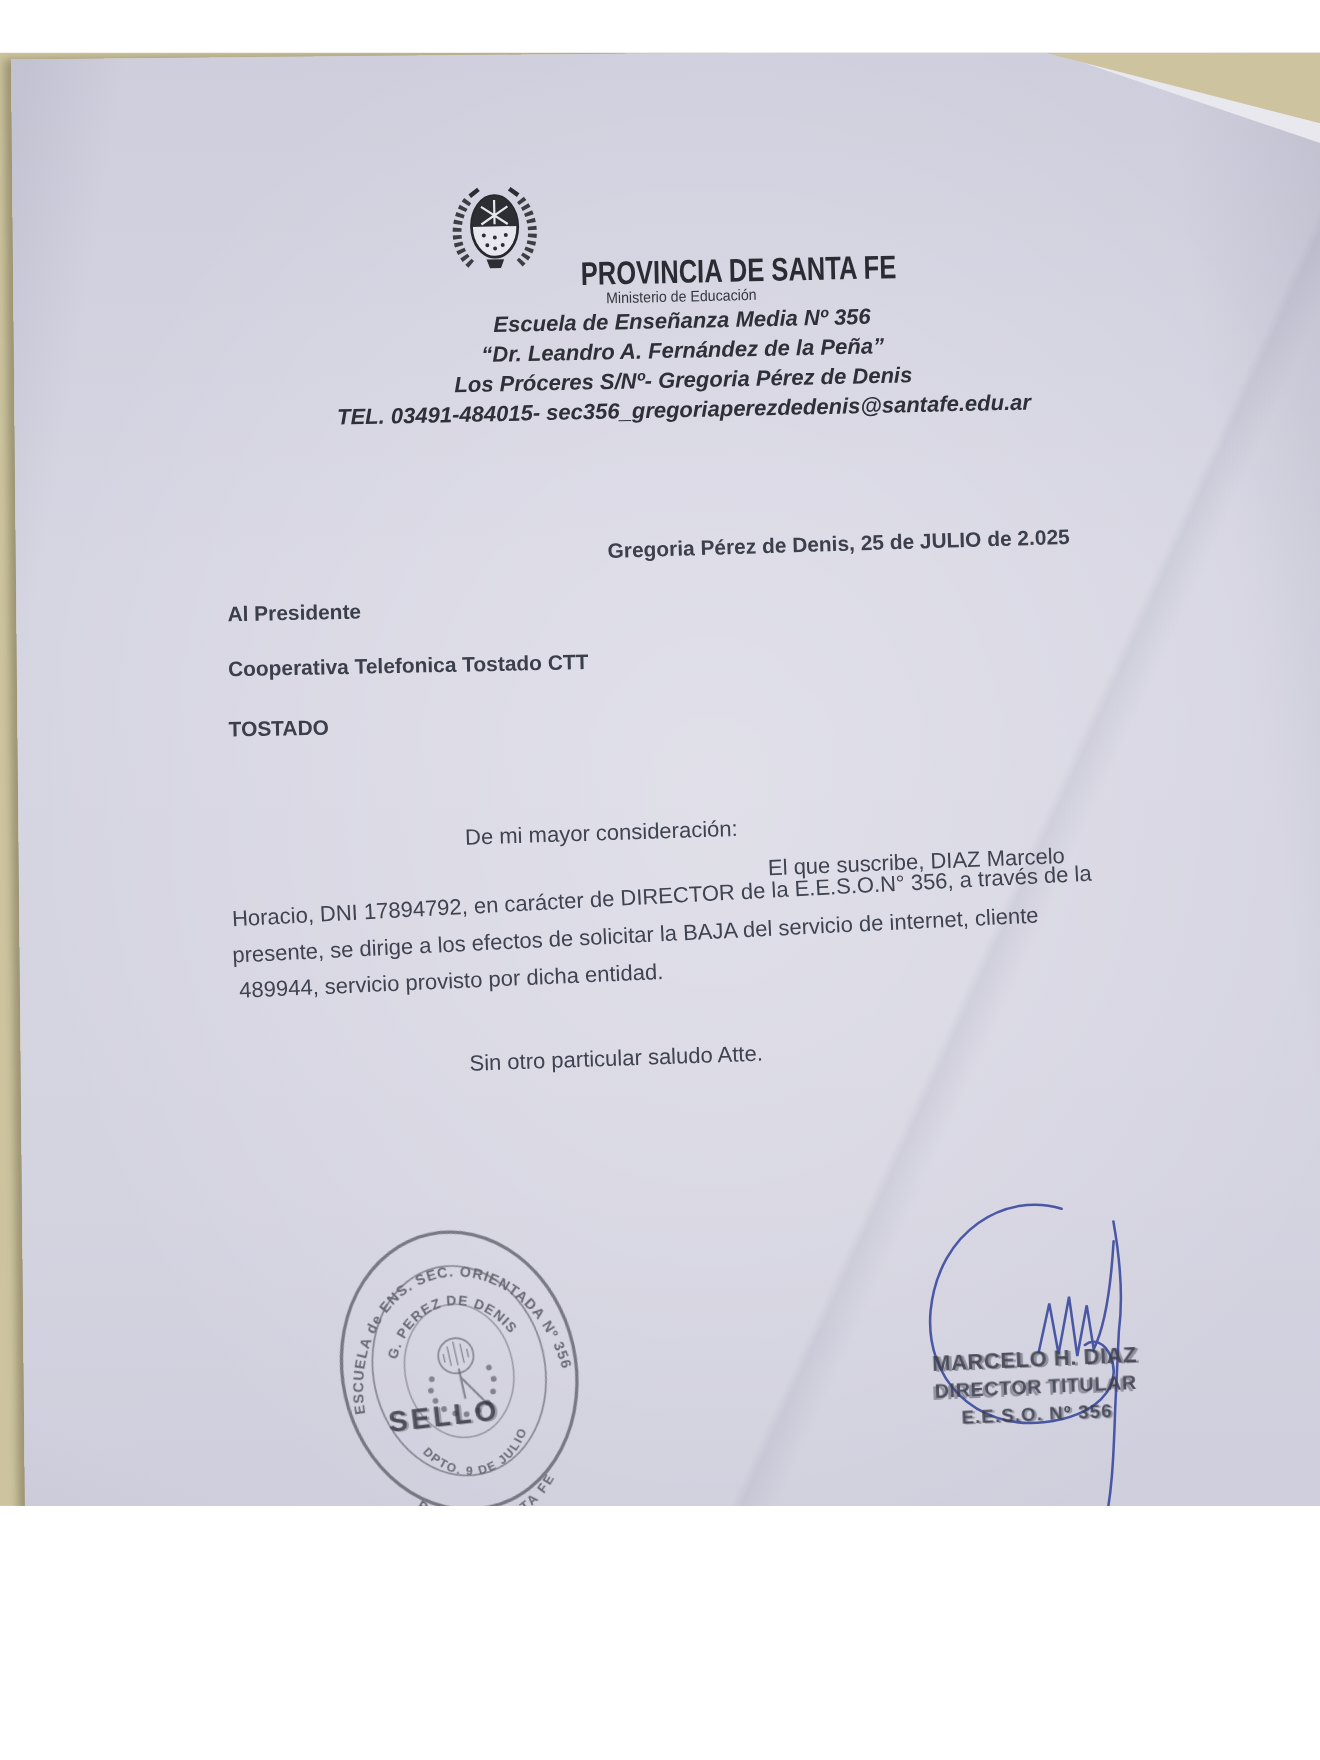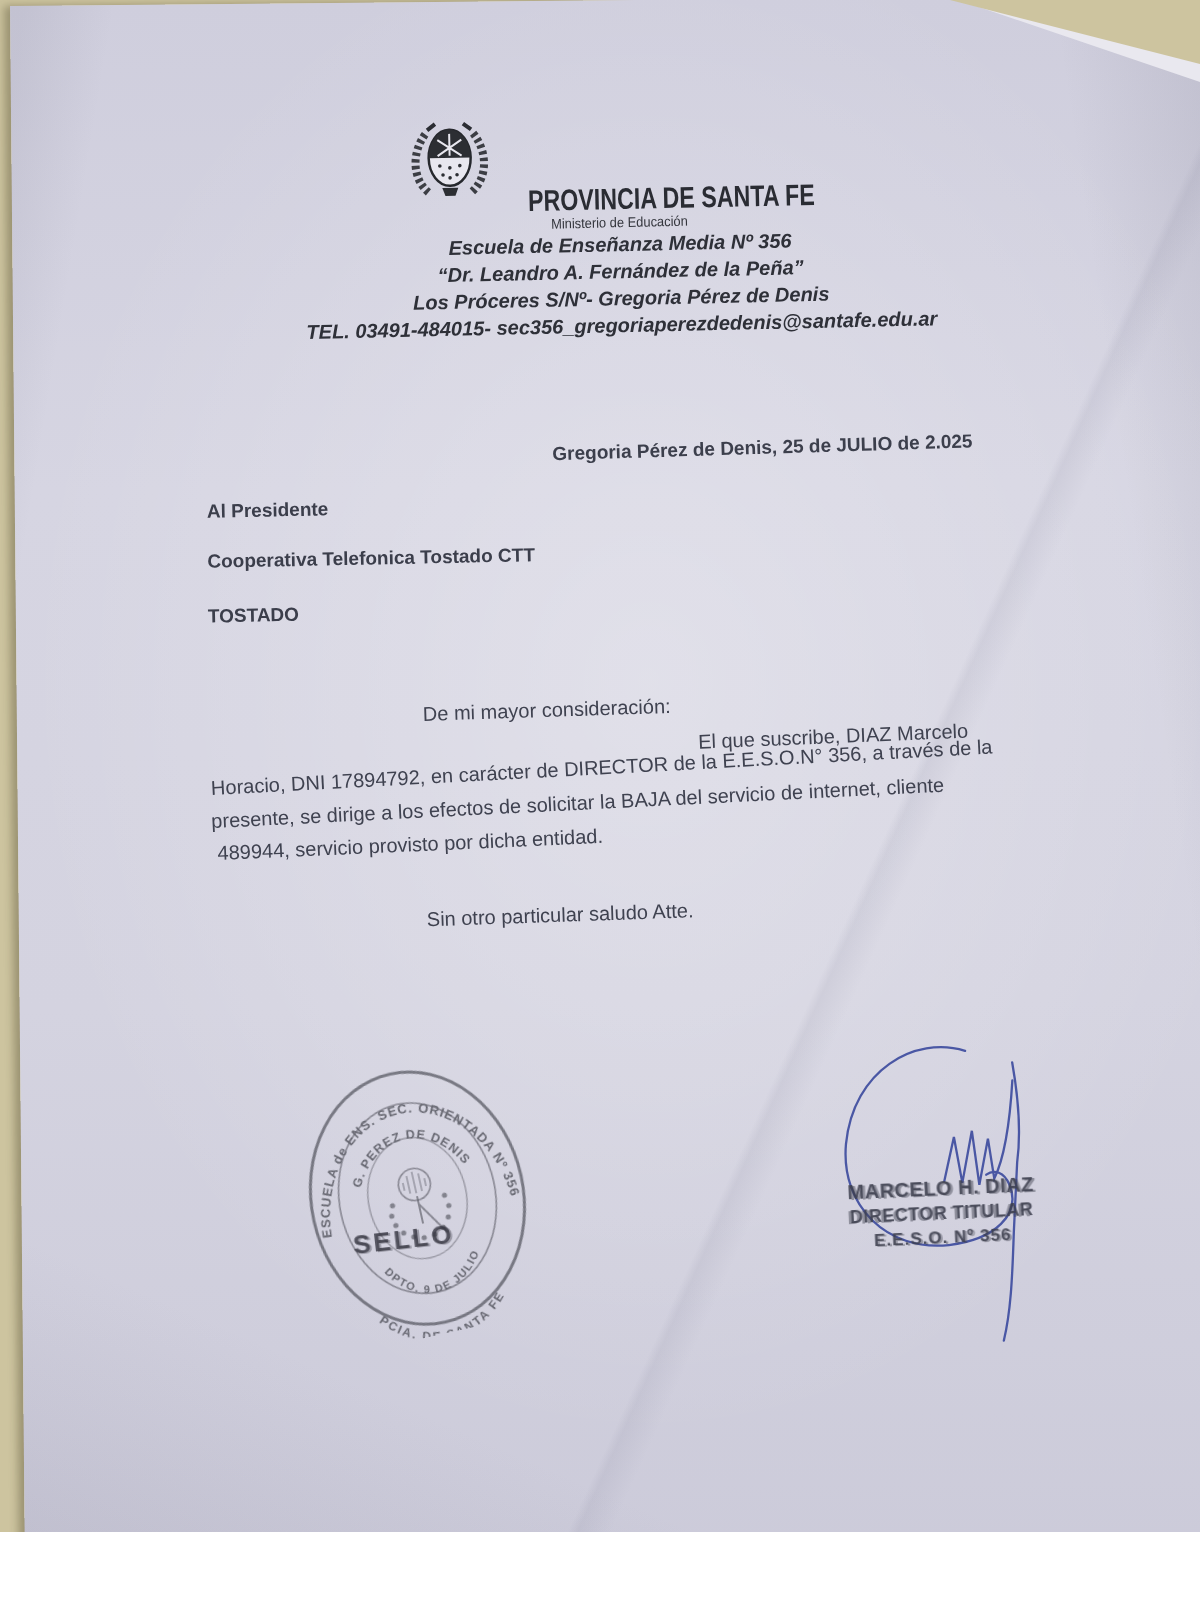--- a/index.html
+++ b/index.html
@@ -1,17 +1,17 @@
 <!DOCTYPE html>
 <html><head>
 <meta charset="utf-8">
 <style>
   html,body{margin:0;padding:0;}
-  .page{position:relative;width:1200px;height:1532px;overflow:hidden;
-        background:#cdc49f;font-family:"Liberation Sans",sans-serif;}
+  .page{position:relative;width:1200px;height:1321px;overflow:hidden;
+        background:#cdc49f;font-family:"Liberation Sans",sans-serif;margin-top:48px;}
   .paper{position:absolute;top:6px;left:10px;width:1215px;height:1620px;
          background:
            radial-gradient(ellipse 900px 1100px at 52% 42%, rgba(255,255,255,.28), rgba(255,255,255,0) 70%),
            linear-gradient(180deg,#cfcedd 0%,#d6d5e2 30%,#d4d3e0 62%,#cbcad9 100%);
          transform:rotate(-0.55deg);transform-origin:0 0;
          box-shadow:-6px 0 8px rgba(60,55,30,.35);}
   .crease{position:absolute;inset:0;pointer-events:none;
          background:
            linear-gradient(100deg, rgba(90,90,110,.10) 0 1%, rgba(255,255,255,0) 7%),
            linear-gradient(262deg, rgba(90,90,110,.12) 0 2%, rgba(255,255,255,0) 12%),

